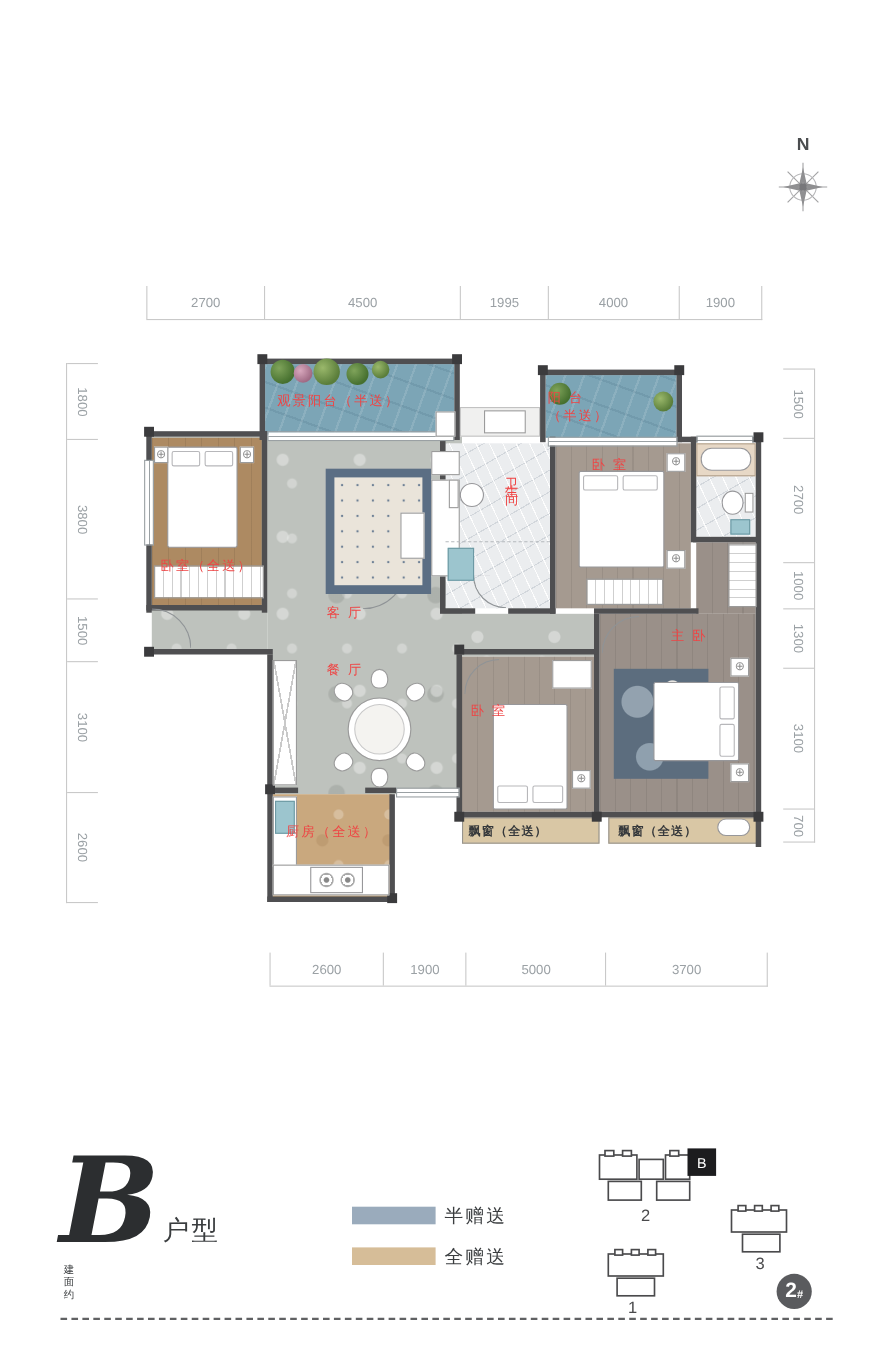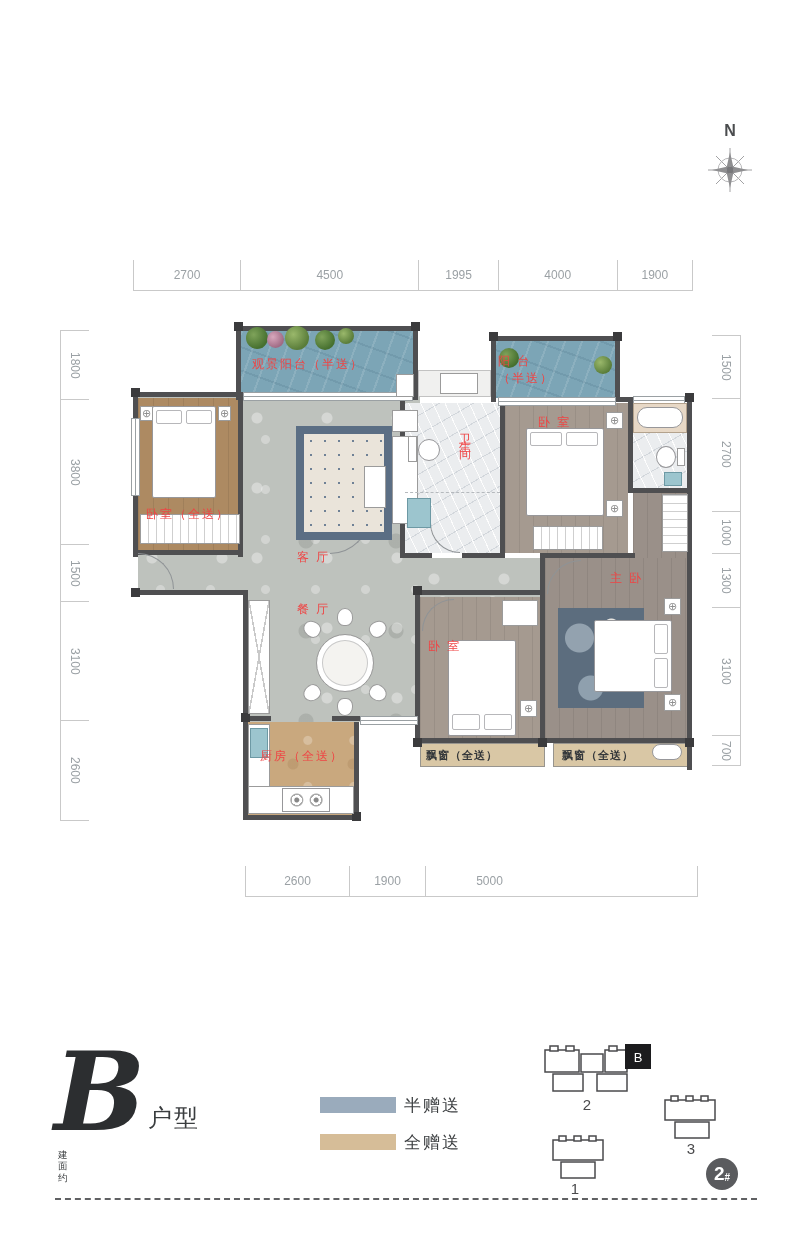--- a/index.html
+++ b/index.html
@@ -141,20 +141,21 @@
     <div class="seg" style="width:107px">2700</div>
     <div class="seg" style="width:179px">4500</div>
     <div class="seg" style="width:79px">1995</div>
     <div class="seg" style="width:119px">4000</div>
     <div class="seg" style="width:75px">1900</div>
   </div>
   <div class="dimrow" style="left:245px;top:866px;width:452px;height:30px">
     <div class="seg" style="width:103px">2600</div>
     <div class="seg" style="width:75px">1900</div>
     <div class="seg" style="width:127px">5000</div>
+    <div class="seg" style="width:147px">3700</div>
   </div>
   <div class="dimcol lft" style="left:60px;top:330px;width:28px;height:490px">
     <div class="seg" style="height:69px">1800</div>
     <div class="seg" style="height:145px">3800</div>
     <div class="seg" style="height:57px">1500</div>
     <div class="seg" style="height:119px">3100</div>
     <div class="seg" style="height:100px">2600</div>
   </div>
   <div class="dimcol rgt" style="left:712px;top:335px;width:28px;height:430px">
     <div class="seg" style="height:63px">1500</div>

